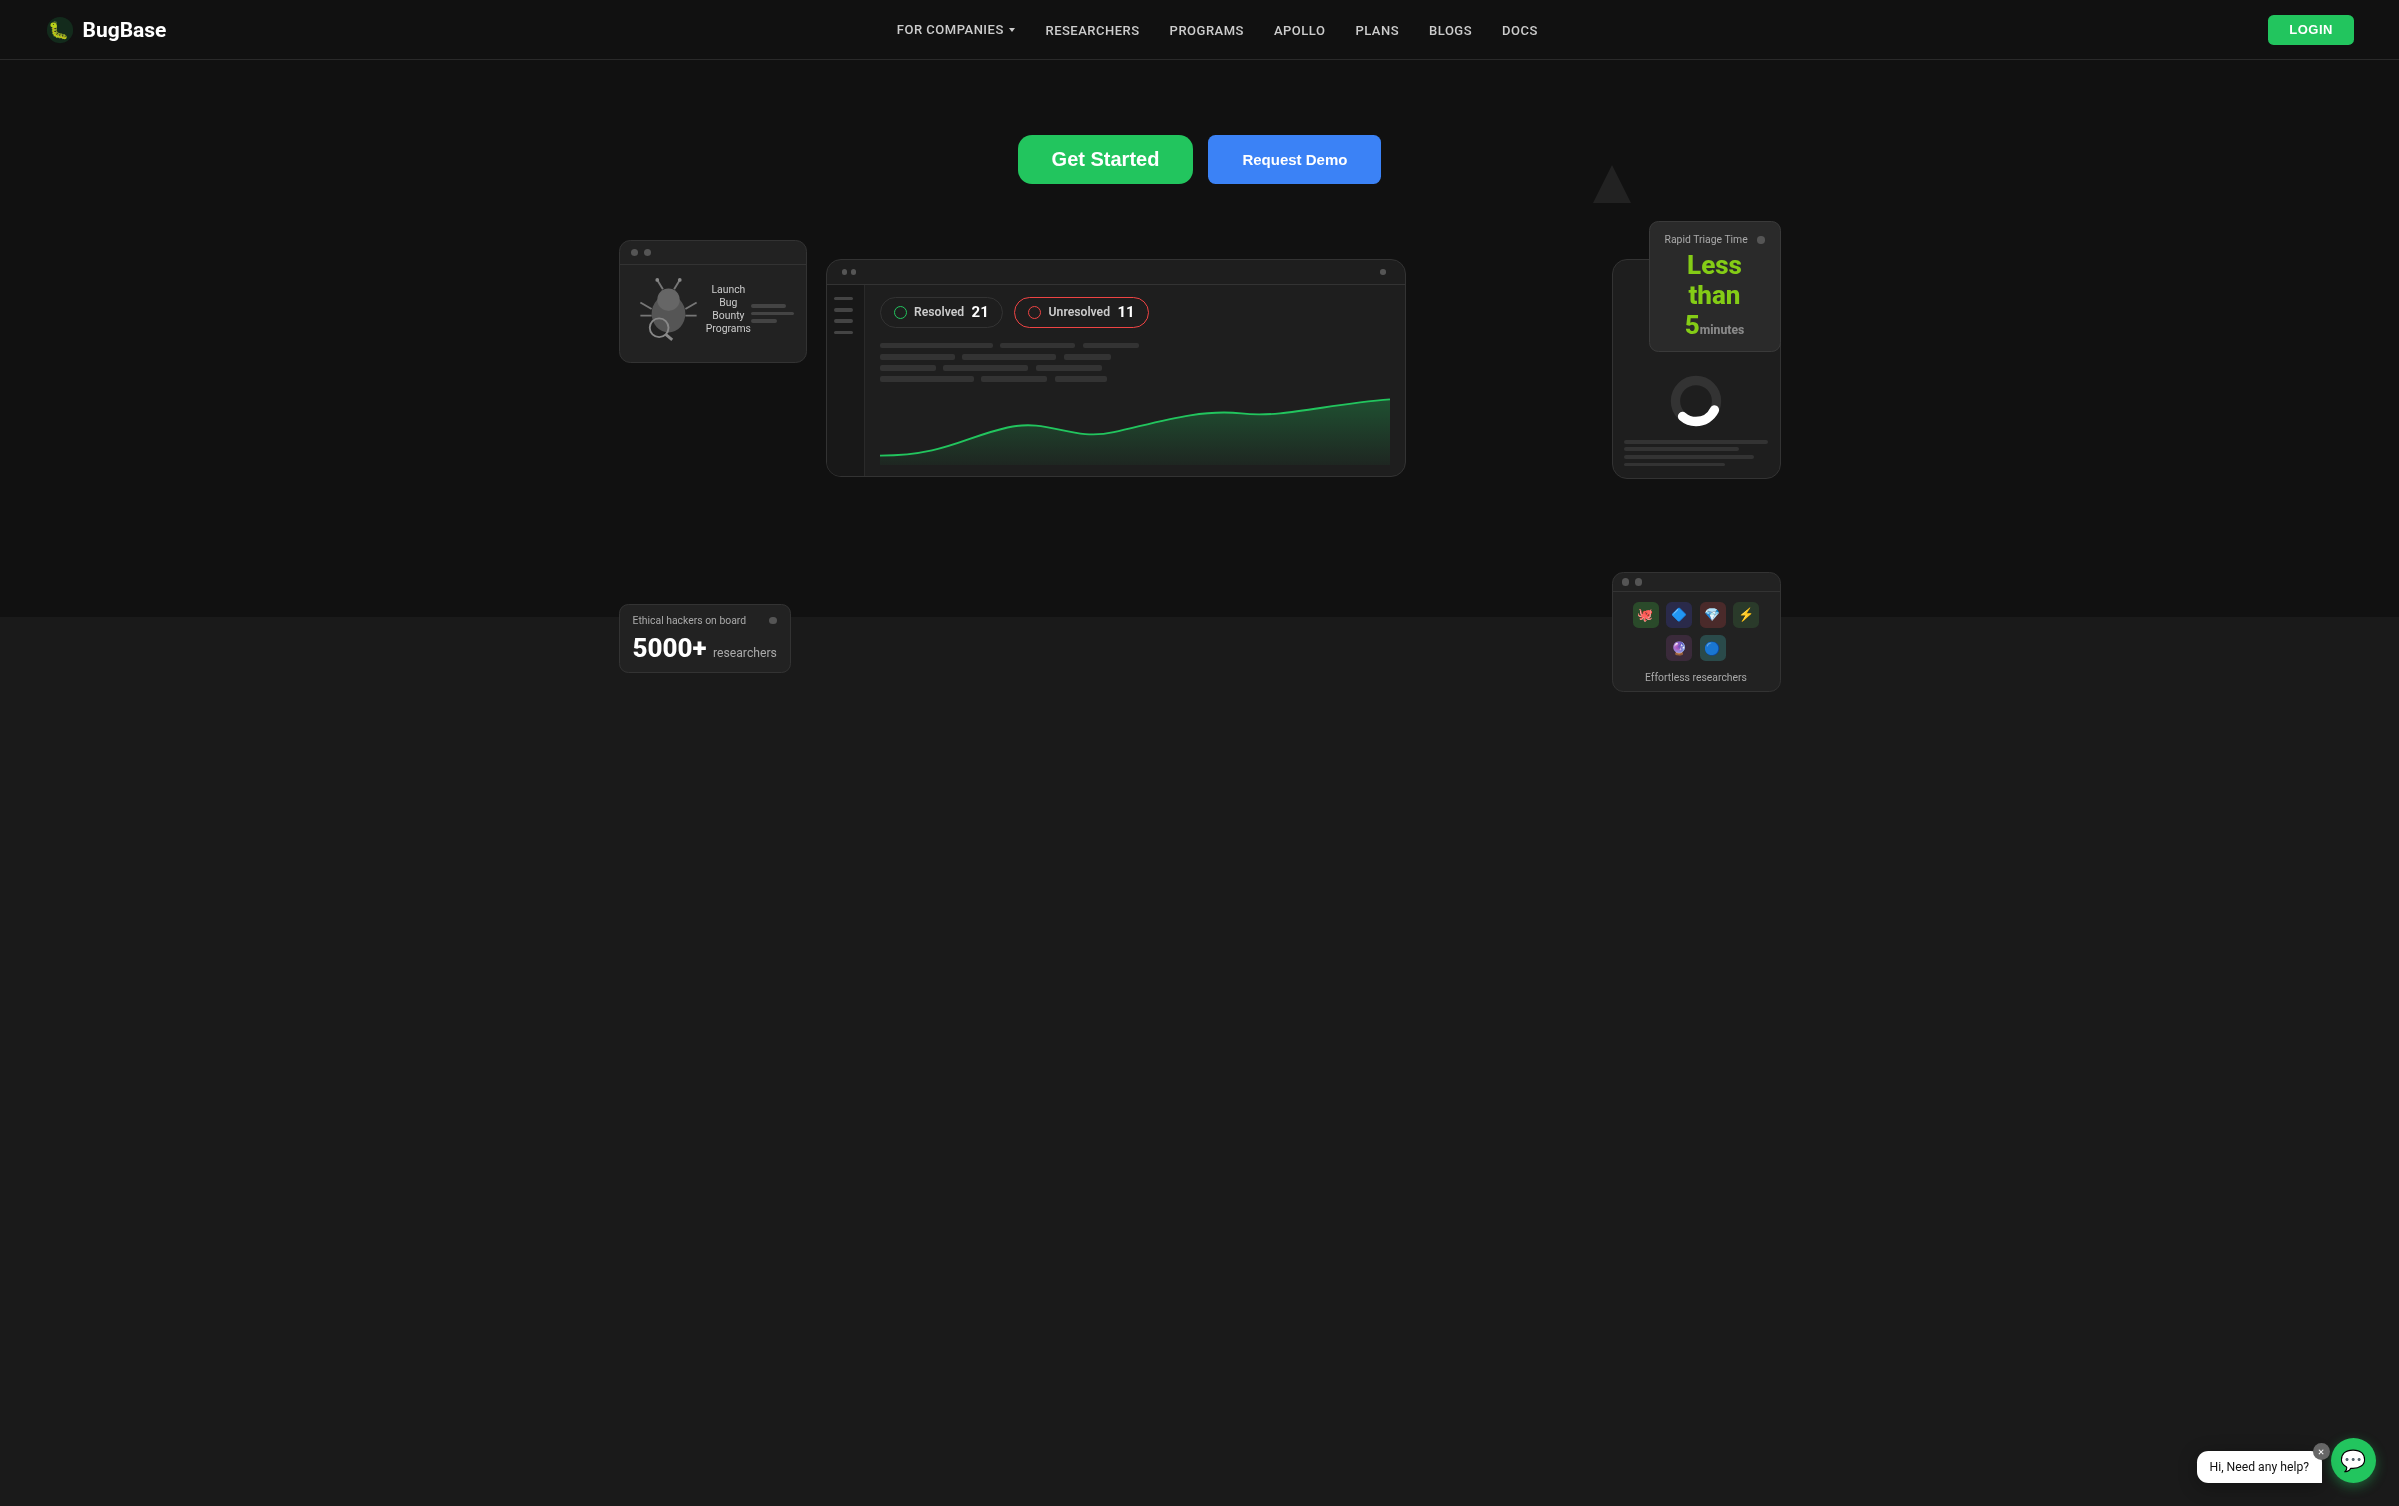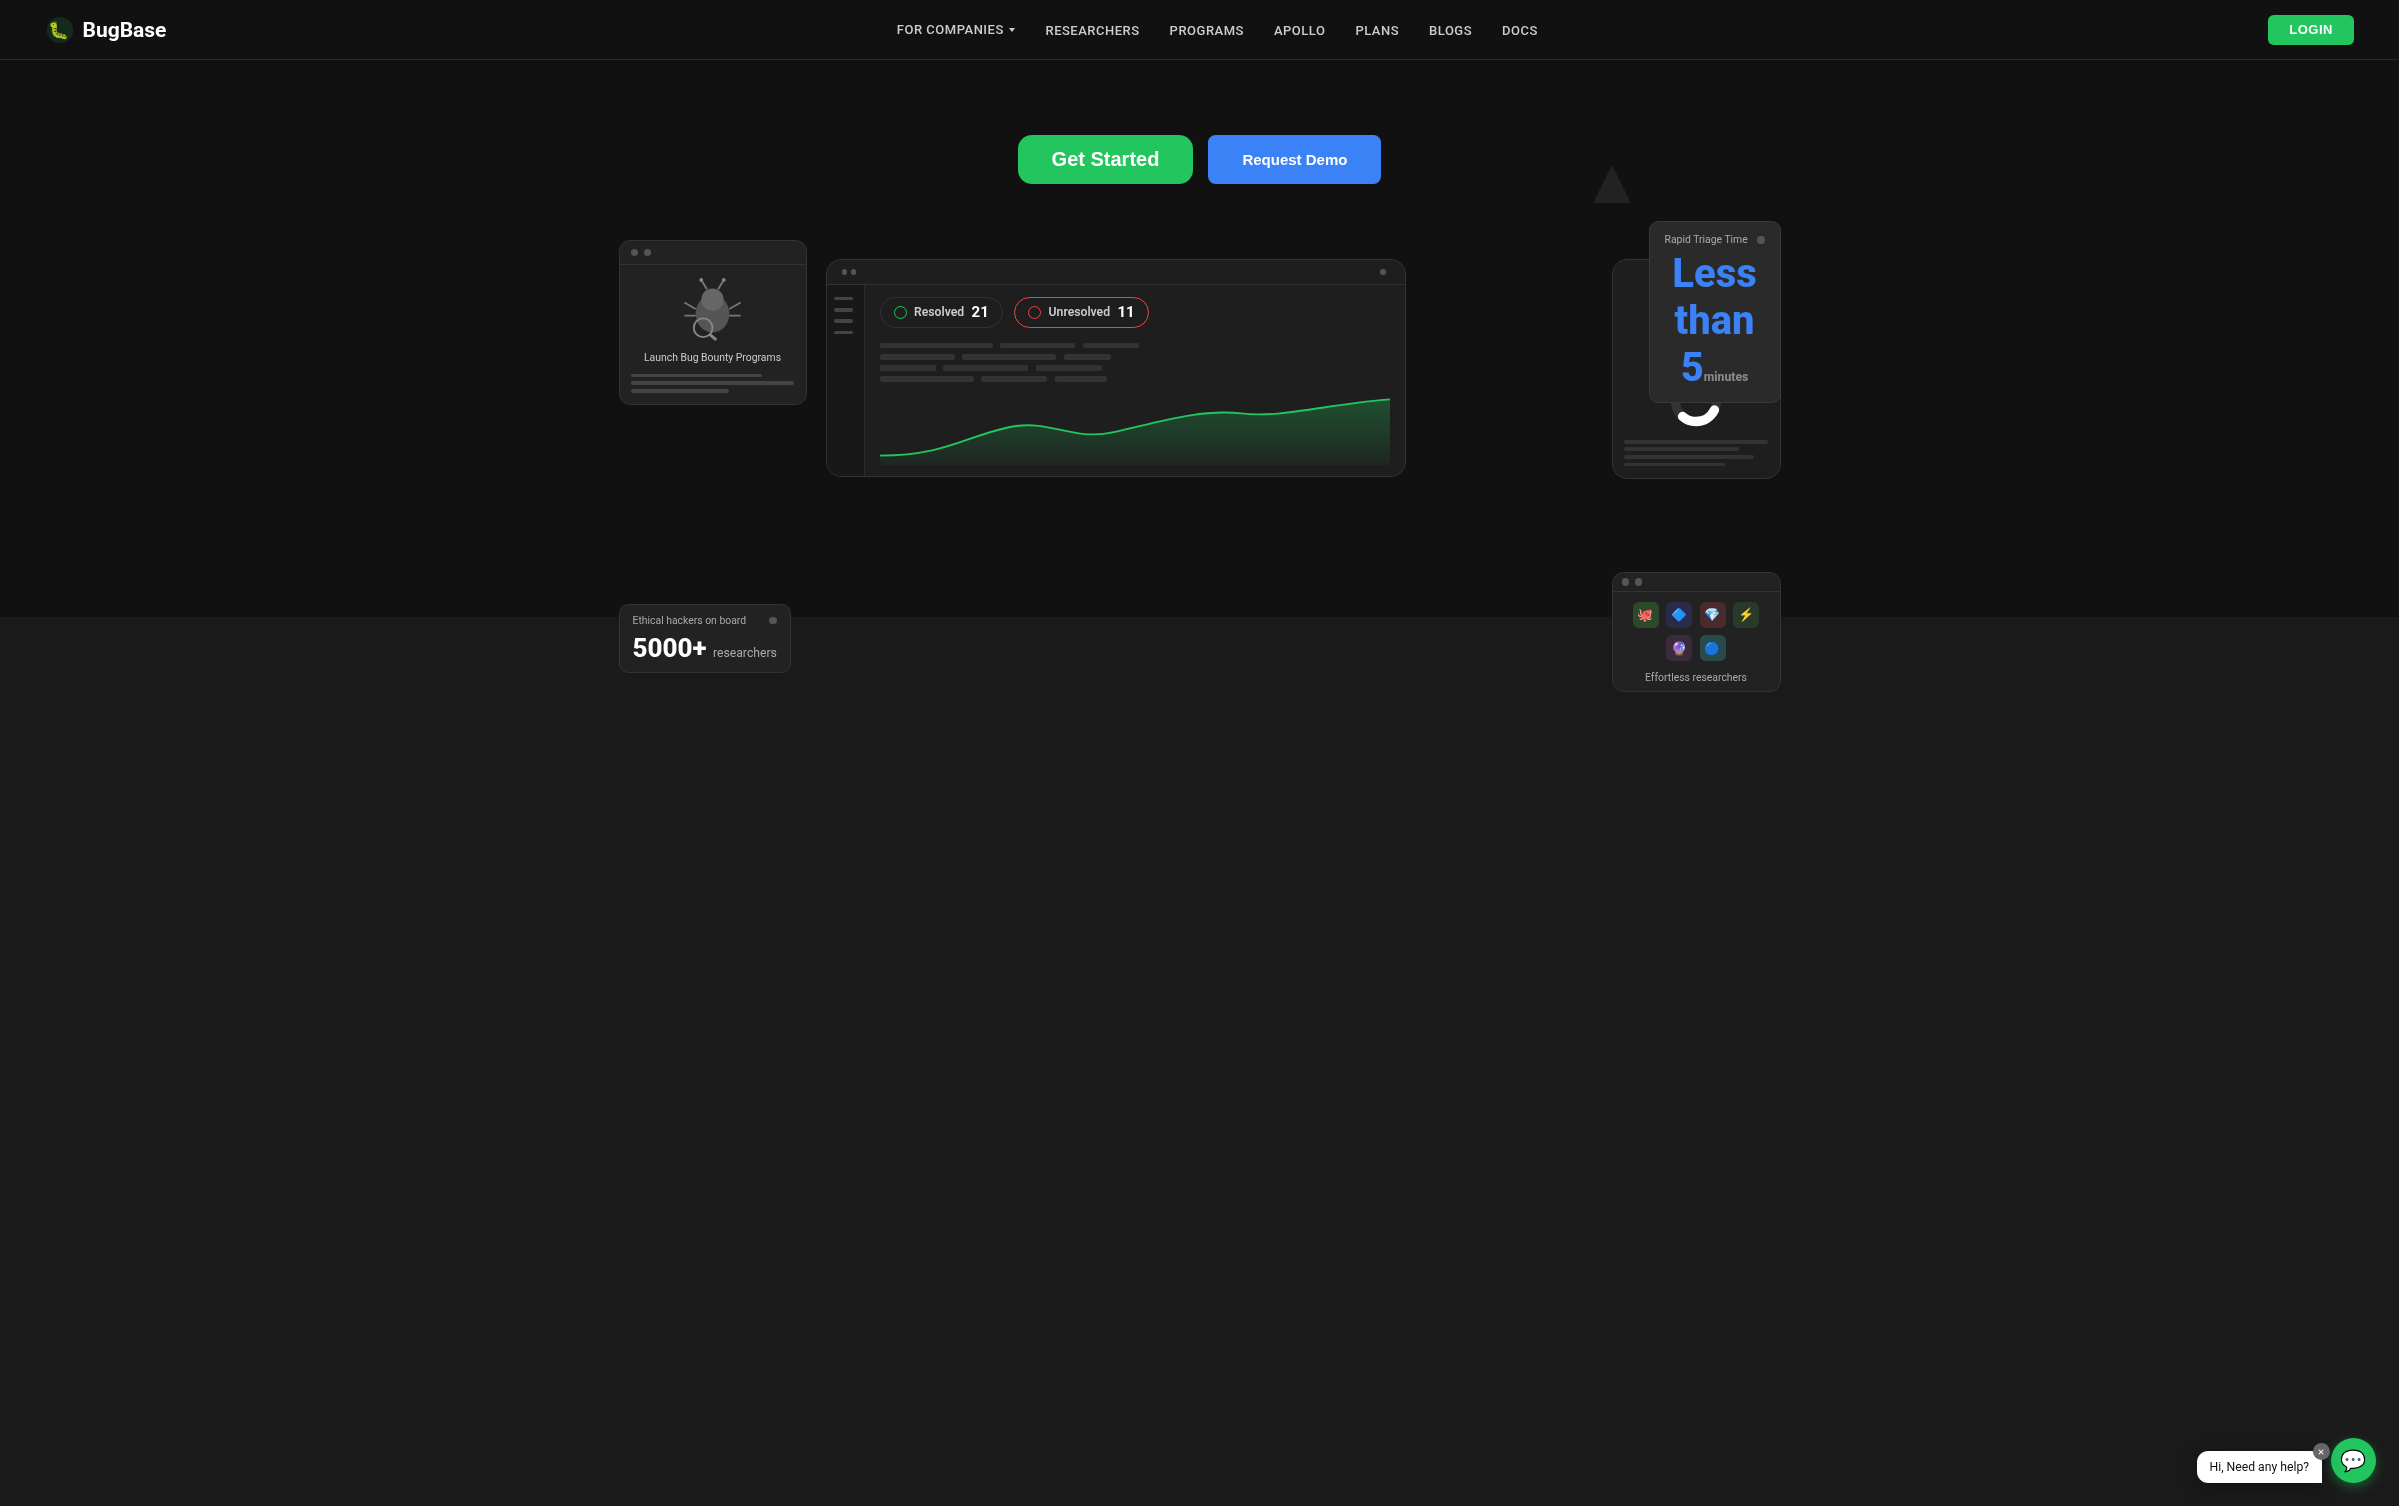--- a/index.html
+++ b/index.html
@@ -153,21 +153,21 @@
       display: flex;
       align-items: center;
       gap: 5.6px;
       padding: 7.5px 11.3px;
       border-bottom: 0.9px solid #333;
     }
     .dot { width: 7.5px; height: 7.5px; border-radius: 50%; background: #555; display: inline-block; }
     .card-launch-body {
       padding: 11.3px;
       display: flex;
-      flex-direction: column;
+      flex-direction: row;
       align-items: center;
     }
     .bug-illustration {
       width: 75px;
       height: 66px;
       display: flex;
       align-items: center;
       justify-content: center;
       margin-bottom: 9.4px;
     }
@@ -365,23 +365,23 @@
       display: flex;
       align-items: center;
       justify-content: space-between;
       margin-bottom: 3.8px;
     }
     .triage-value {
       font-size: 12.2px;
       color: #888;
     }
     .triage-value span {
-      font-size: 40px;
+      font-size: 26px;
       font-weight: 800;
-      color: #3b82f6;
+      color: #84cc16;
     }
 
     
     .badge-hackers {
       position: absolute;
       left: 19px;
       bottom: -75px;
       background: #222;
       border-radius: 9.4px;
       padding: 9.4px 13px;

